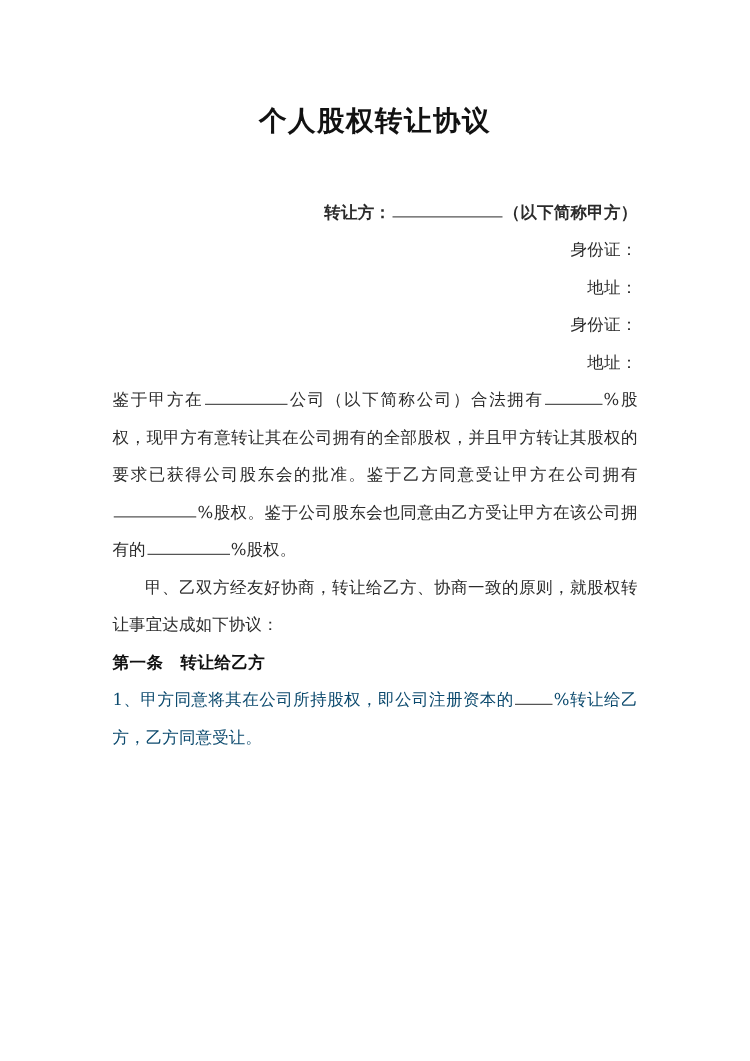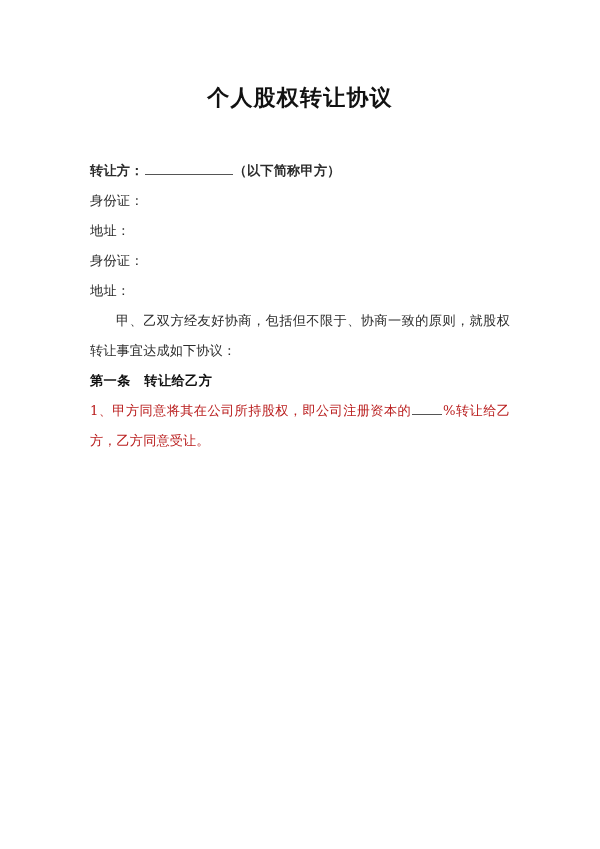--- a/index.html
+++ b/index.html
@@ -35,20 +35,21 @@
   }
   .body-block {
     margin-top: 44px;
   }
   .line {
     font-size: 13.2px;
     line-height: 30px;
     letter-spacing: 0.2px;
     white-space: nowrap;
     color: #2b2b2b;
+    text-align: right;
   }
   .line.bold-label {
     font-weight: bold;
   }
   .blank {
     display: inline-block;
     border-bottom: 1px solid #555;
     vertical-align: baseline;
     height: 13px;
     margin: 0 1px;
@@ -80,21 +81,21 @@
     color: #111111;
     margin: 0;
     letter-spacing: 0.4px;
   }
   .item {
     font-size: 13.2px;
     line-height: 30px;
     letter-spacing: 0.1px;
     text-align: justify;
     text-justify: inter-character;
-    color: #b91c1c;
+    color: #0c4a6e;
     margin: 0;
   }
 </style>
 </head>
 <body>
 
 <div class="page">
 
   <h1 class="doc-title">个人股权转让协议</h1>
 
@@ -104,22 +105,23 @@
 
     <div class="line"><span>身份证：</span></div>
 
     <div class="line"><span>地址：</span></div>
 
 
     <div class="line"><span>身份证：</span></div>
 
     <div class="line"><span>地址：</span></div>
 
+    <p class="para tight-top"><span>鉴于甲方在</span><span class="blank w-md"></span><span>公司（以下简称公司）合法拥有</span><span class="blank w-sm"></span><span>%股权，现甲方有意转让其在公司拥有的全部股权，并且甲方转让其股权的要求已获得公司股东会的批准。鉴于乙方同意受让甲方在公司拥有</span><span class="blank w-md"></span><span>%股权。鉴于公司股东会也同意由乙方受让甲方在该公司拥有的</span><span class="blank w-md"></span><span>%股权。</span></p>
 
-    <p class="para indent">甲、乙双方经友好协商，包括但不限于、协商一致的原则，就股权转让事宜达成如下协议：</p>
+    <p class="para indent">甲、乙双方经友好协商，转让给乙方、协商一致的原则，就股权转让事宜达成如下协议：</p>
 
     <p class="section-heading">第一条　转让给乙方</p>
 
     <p class="item"><span>1、甲方同意将其在公司所持股权，即公司注册资本的</span><span class="blank w-xs"></span><span>%转让给乙方，乙方同意受让。</span></p>
 
 
   </div>
 </div>
 
 </body></html>

